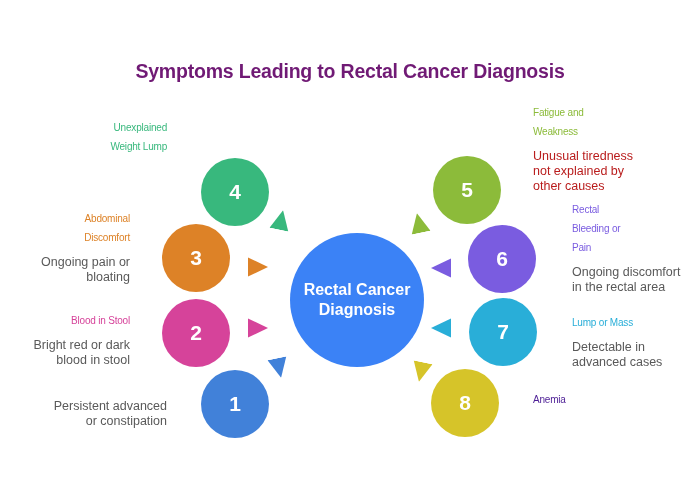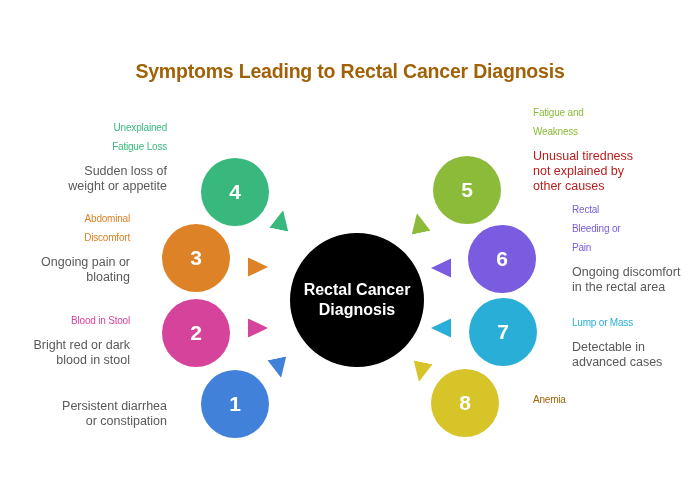--- a/index.html
+++ b/index.html
@@ -112,23 +112,23 @@
   .pos-b5 { left: 533px; top: 103px; }
   .pos-b6 { left: 572px; top: 200px; }
   .pos-b7 { left: 572px; top: 313px; }
   .pos-b8 { left: 533px; top: 390px; }
 </style>
 </head>
 <body>
 
 <div class="canvas">
 
-  <div class="page-title" style="color: #a16207;">Symptoms Leading to Rectal Cancer Diagnosis</div>
-
-  <div class="center-circle" style="background-color: #000000;">
+  <div class="page-title" style="color: #701a75;">Symptoms Leading to Rectal Cancer Diagnosis</div>
+
+  <div class="center-circle" style="background-color: #3b82f6;">
     <div class="center-label">Rectal Cancer
 Diagnosis</div>
   </div>
 
   <div class="num-circle pos-c1" style="background-color: rgb(65, 129, 217);">
     <span class="num">1</span>
   </div>
   <div class="num-circle pos-c2" style="background-color: rgb(214, 67, 154);">
     <span class="num">2</span>
   </div>
@@ -155,37 +155,35 @@
   <div class="tri pos-t2" style="background-color: rgb(214, 67, 154);"></div>
   <div class="tri pos-t3" style="background-color: rgb(221, 130, 39);"></div>
   <div class="tri pos-t4" style="background-color: rgb(56, 184, 125);"></div>
   <div class="tri pos-t5" style="background-color: rgb(140, 187, 58);"></div>
   <div class="tri pos-t6" style="background-color: rgb(122, 92, 224);"></div>
   <div class="tri pos-t7" style="background-color: rgb(41, 174, 216);"></div>
   <div class="tri pos-t8" style="background-color: rgb(214, 196, 41);"></div>
 
   <div class="label-block align-right pos-b4">
     <div class="heading" style="color: rgb(56, 184, 125);">Unexplained
-Fatigue Loss</div>
-    <div class="desc" style="color: rgb(89, 89, 89);">Sudden loss of
-weight or appetite</div>
+Weight Lump</div>
   </div>
   <div class="label-block align-right pos-b3">
     <div class="heading" style="color: rgb(221, 130, 39);">Abdominal
 Discomfort</div>
     <div class="desc" style="color: rgb(89, 89, 89);">Ongoing pain or
 bloating</div>
   </div>
   <div class="label-block align-right pos-b2">
     <div class="heading" style="color: rgb(214, 67, 154);">Blood in Stool</div>
     <div class="desc" style="color: rgb(89, 89, 89);">Bright red or dark
 blood in stool</div>
   </div>
   <div class="label-block align-right pos-b1">
-    <div class="desc" style="color: rgb(89, 89, 89);">Persistent diarrhea
+    <div class="desc" style="color: rgb(89, 89, 89);">Persistent advanced
 or constipation</div>
   </div>
 
   <div class="label-block align-left pos-b5">
     <div class="heading" style="color: rgb(140, 187, 58);">Fatigue and
 Weakness</div>
     <div class="desc" style="color: #b91c1c;">Unusual tiredness
 not explained by
 other causes</div>
   </div>
@@ -195,16 +193,16 @@
 Pain</div>
     <div class="desc" style="color: rgb(89, 89, 89);">Ongoing discomfort
 in the rectal area</div>
   </div>
   <div class="label-block align-left pos-b7">
     <div class="heading" style="color: rgb(41, 174, 216);">Lump or Mass</div>
     <div class="desc" style="color: rgb(89, 89, 89);">Detectable in
 advanced cases</div>
   </div>
   <div class="label-block align-left pos-b8">
-    <div class="heading" style="color: #a16207;">Anemia</div>
+    <div class="heading" style="color: #4c1d95;">Anemia</div>
   </div>
 
 </div>
 
 </body></html>

